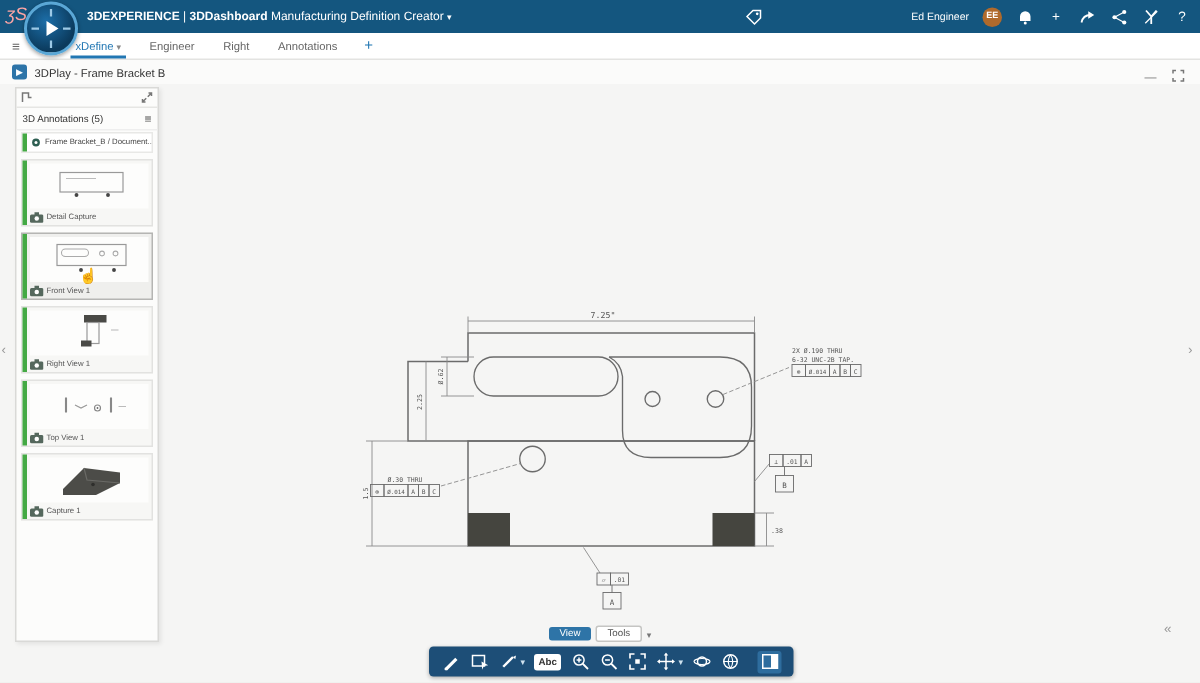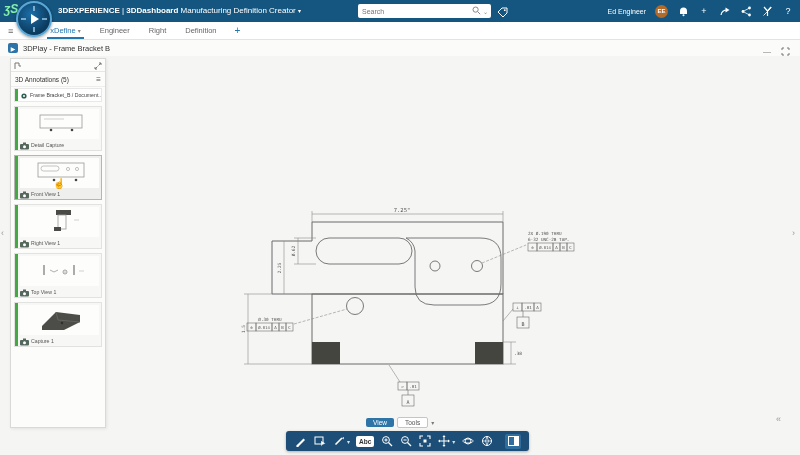--- a/index.html
+++ b/index.html
@@ -8,21 +8,21 @@
   .abs { position:absolute; }
 
   
   .topbar { position:absolute; left:0; top:0; width:800px; height:22px; background:#14567f; z-index:5; }
   .brand { position:absolute; left:58px; top:0; height:22px; line-height:22px; color:#fff; font-size:8px; white-space:nowrap; }
   .brand b { font-weight:bold; }
   .compass { position:absolute; left:16px; top:1px; width:36px; height:36px; border-radius:50%;
     background:radial-gradient(circle at 40% 35%, #1c6ea8, #0b3a5c 70%);
     border:2px solid #5aa7d6; z-index:9; box-shadow:0 1px 3px rgba(0,0,0,.4); }
   .compass svg { position:absolute; left:0; top:0; }
-  .dslogo { position:absolute; left:4px; top:2px; color:#86efac; font-size:12px; font-style:italic; font-weight:bold; }
+  .dslogo { position:absolute; left:4px; top:2px; color:#fca5a5; font-size:12px; font-style:italic; font-weight:normal; }
   .search { position:absolute; left:358px; top:4px; width:133px; height:14px; background:#fff; border-radius:2px; display:flex; align-items:center; }
   .search input { border:none; outline:none; flex:1; font-size:7px; color:#555; padding:0 4px; background:transparent; font-family:inherit; }
   .search .sicons { display:flex; align-items:center; gap:2px; padding-right:3px; color:#888; font-size:6px; }
   .usr { position:absolute; right:6px; top:0; height:22px; display:flex; align-items:center; gap:9px; color:#fff; }
   .uname { font-size:7px; }
   .avatar { width:13px; height:13px; border-radius:50%; background:#b06a2c; color:#fff; font-size:6px; display:flex; align-items:center; justify-content:center; font-weight:bold; }
   .ticon { width:12px; height:12px; display:flex; align-items:center; justify-content:center; font-size:9px; color:#fff; }
 
   
   .tabbar { position:absolute; left:0; top:22px; width:800px; height:18px; background:#fff; border-bottom:1px solid #e3e3e1; display:flex; align-items:center; }
@@ -86,32 +86,20 @@
 
 <div class="topbar">
   <span class="dslogo">ʒS</span>
   <div class="brand">
     <b>3DEXPERIENCE</b>
     <span>|</span>
     <b>3DDashboard</b>
     <span>Manufacturing Definition Creator</span>
     <span style="font-size:6px;">▾</span>
   </div>
-  <div class="search">
-    <input placeholder="Search" style="">
-    <span class="sicons">
-      <span>
-        <svg width="9" height="9" viewBox="0 0 9 9">
-            <circle cx="3.6" cy="3.6" r="2.6" fill="none" stroke="#888" stroke-width="1"></circle>
-            <line x1="5.6" y1="5.6" x2="8.2" y2="8.2" stroke="#888" stroke-width="1"></line>
-          </svg>
-      </span>
-      <span>⌄</span>
-    </span>
-  </div>
   <span class="abs" style="left:497px; top:5px;">
     <svg width="12" height="12" viewBox="0 0 12 12">
         <path d="M1 5 L5 1 L10 1 L10 6 L6 10 Z" fill="none" stroke="#fff" stroke-width="1"></path>
         <circle cx="7.8" cy="3.2" r=".9" fill="#fff"></circle>
       </svg>
   </span>
   <div class="usr">
     <span class="uname">Ed Engineer</span>
     <span class="avatar">EE</span>
     <span class="ticon">
@@ -154,21 +142,21 @@
     <path d="M13 11 L21 16 L13 21 Z" fill="#fff"></path>
   </svg>
 </div>
 
 <div class="tabbar">
   <span class="ptoggle">≡</span>
   <div class="tabs">
     <span class="tab active"><span>xDefine</span><span class="chev">▾</span></span>
     <span class="tab"><span>Engineer</span></span>
     <span class="tab"><span>Right</span></span>
-    <span class="tab"><span>Definition</span></span>
+    <span class="tab"><span>Annotations</span></span>
     <span class="addtab">+</span>
   </div>
 </div>
 
 <div class="titlerow">
   <span class="playic">▶</span>
   <span class="wtitle">3DPlay - Frame Bracket B</span>
   <div class="wctrls">
     <span style="font-size:8px;">—</span>
     <span>

